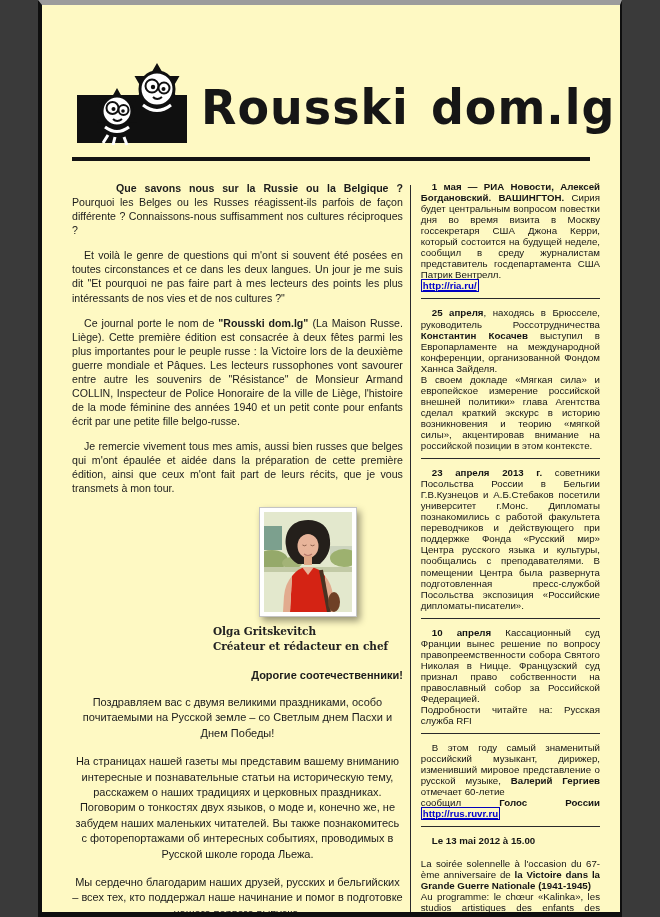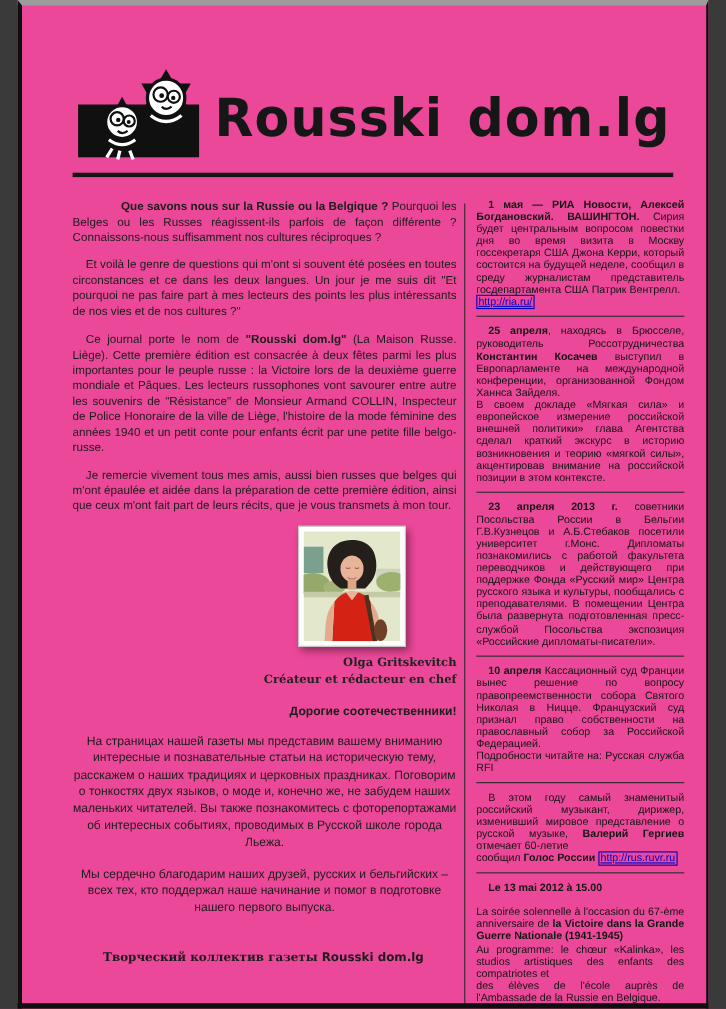--- a/index.html
+++ b/index.html
@@ -1,23 +1,23 @@
 <!DOCTYPE html>
 <html><head>
 <meta charset="utf-8">
 <style>
   html,body { margin:0; padding:0; background:#3a3a3a; }
   .page {
-    position:relative; width:628px; height:917px; margin:0 auto;
-    background:#ec4899; box-sizing:border-box; overflow:hidden;
+    position:relative; width:584px; height:917px; margin:0 auto;
+    background:#fef9c3; box-sizing:border-box; overflow:hidden;
     border-top:5px solid #9c9c9c;
     border-left:4px solid #0f0f0f;
     border-right:2px solid #0f0f0f;
     border-bottom:5px solid #0f0f0f;
-    font-family:"Liberation Sans", sans-serif; color:#1c1c1c;padding-left:16px;
+    font-family:"Liberation Sans", sans-serif; color:#1c1c1c;
   }
   
   .logo-row { position:relative; height:88px; margin:54px 26px 0 33px; }
   .logo-art { position:absolute; left:0; top:0; }
   .logo-title {
     position:absolute; left:126px; top:24px;
     font-family:"DejaVu Sans", sans-serif; font-weight:bold;
     font-size:46px; line-height:1; letter-spacing:1px; color:#161616;
     transform:scaleY(1.04); transform-origin:top left; white-space:nowrap;
   }
@@ -29,36 +29,36 @@
   .columns { display:flex; align-items:stretch; margin:20px 20px 0 30px; }
   .col-left  { width:384px; }
   .col-sep   { width:1px; background:#2a2a2a; margin:4px 10px 30px 7px; }
   .col-right { width:208px; font-size:9.7px; line-height:1.14; }
   
   .fr { font-size:10.6px; line-height:1.33; text-align:justify; margin:0 0 11px 0; }
   .indent-lg { text-indent:44px; }
   .indent-sm { text-indent:12px; }
   .b { font-weight:bold; }
   
-  .photo-wrap { width:190px; margin:4px 0 14px auto; text-align:right; }
+  .photo-wrap { width:190px; margin:4px 0 14px auto; text-align:left; }
   .photo-frame {
     width:88px; padding:4px; background:#fff; border:1px solid #c4c4c4;
     box-shadow:3px 4px 7px rgba(0,0,0,0.4); margin:0 auto;
   }
   .photo-frame svg { display:block; }
   .photo-caption { margin-top:7px; font-family:"DejaVu Serif", serif; font-weight:bold; font-size:10.5px; line-height:1.5; color:#222; }
   
   .ru-center p { text-align:center; font-size:11px; line-height:1.4; margin:0 0 13px 0; }
   .greeting-title { text-align:right; font-weight:bold; font-size:11px; margin:4px 0 14px 0; }
   .signoff { text-align:center; margin:30px 2px 0 0; font-family:"DejaVu Serif", serif; font-weight:bold; font-size:10.8px; }
   .signoff .brand { font-family:"DejaVu Sans", sans-serif; }
   
   .news-item { text-align:justify; text-indent:11px; color:#141414; }
   .news-divider { height:1px; background:#2a2a2a; margin:7px 0 8px 0; }
-  .link { color:#0000cc; text-decoration:underline; }
+  .link { color:#0000cc; text-decoration:underline;font-weight:bold; }
   .link.boxed { border:1px solid #0000bb; padding:0 1px; }
 </style>
 </head>
 <body>
 
 <div class="page">
 
   <div class="logo-row">
     <svg class="logo-art" width="120" height="88" viewBox="0 0 120 88">
       <rect x="2" y="36" width="110" height="48" fill="#101010"></rect>
@@ -128,20 +128,21 @@
         </div>
         <div class="photo-caption">
           <div>Olga Gritskevitch</div>
           <div>Créateur et rédacteur en chef</div>
         </div>
       </div>
 
       <div class="ru-center">
         <div class="greeting-title">Дорогие соотечественники!</div>
         <div>
+            <p>Поздравляем вас с двумя великими праздниками, особо почитаемыми на Русской земле – со Светлым днем Пасхи и Днем Победы!</p>
             <p>На страницах нашей газеты мы представим вашему вниманию интересные и познавательные статьи на историческую тему, расскажем о наших традициях и церковных праздниках. Поговорим о тонкостях двух языков, о моде и, конечно же, не забудем наших маленьких читателей. Вы также познакомитесь с фоторепортажами об интересных событиях, проводимых в Русской школе города Льежа.</p>
             <p>Мы сердечно благодарим наших друзей, русских и бельгийских – всех тех, кто поддержал наше начинание и помог в подготовке нашего первого выпуска.</p>
           </div>
       </div>
 
       <div class="signoff">
         <span>Творческий коллектив газеты </span><span class="brand">Rousski dom.lg</span>
       </div>
     </div>
 

